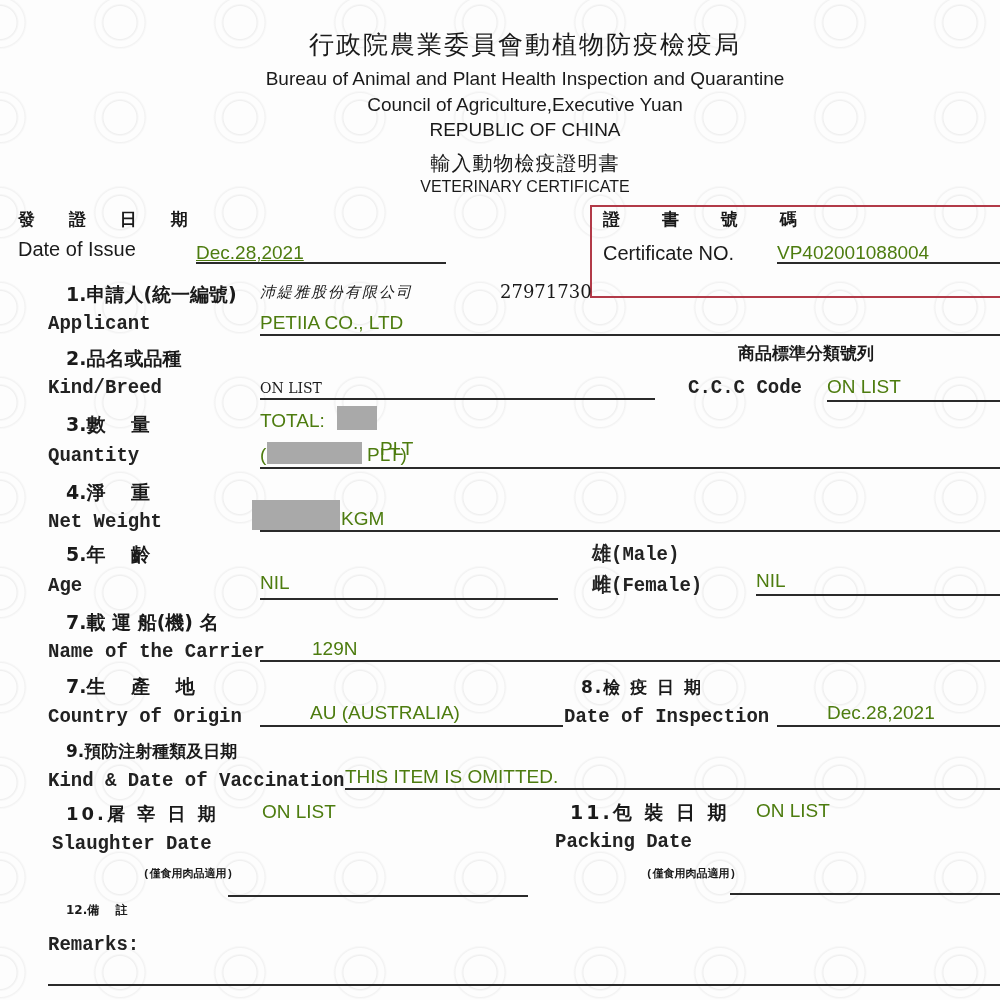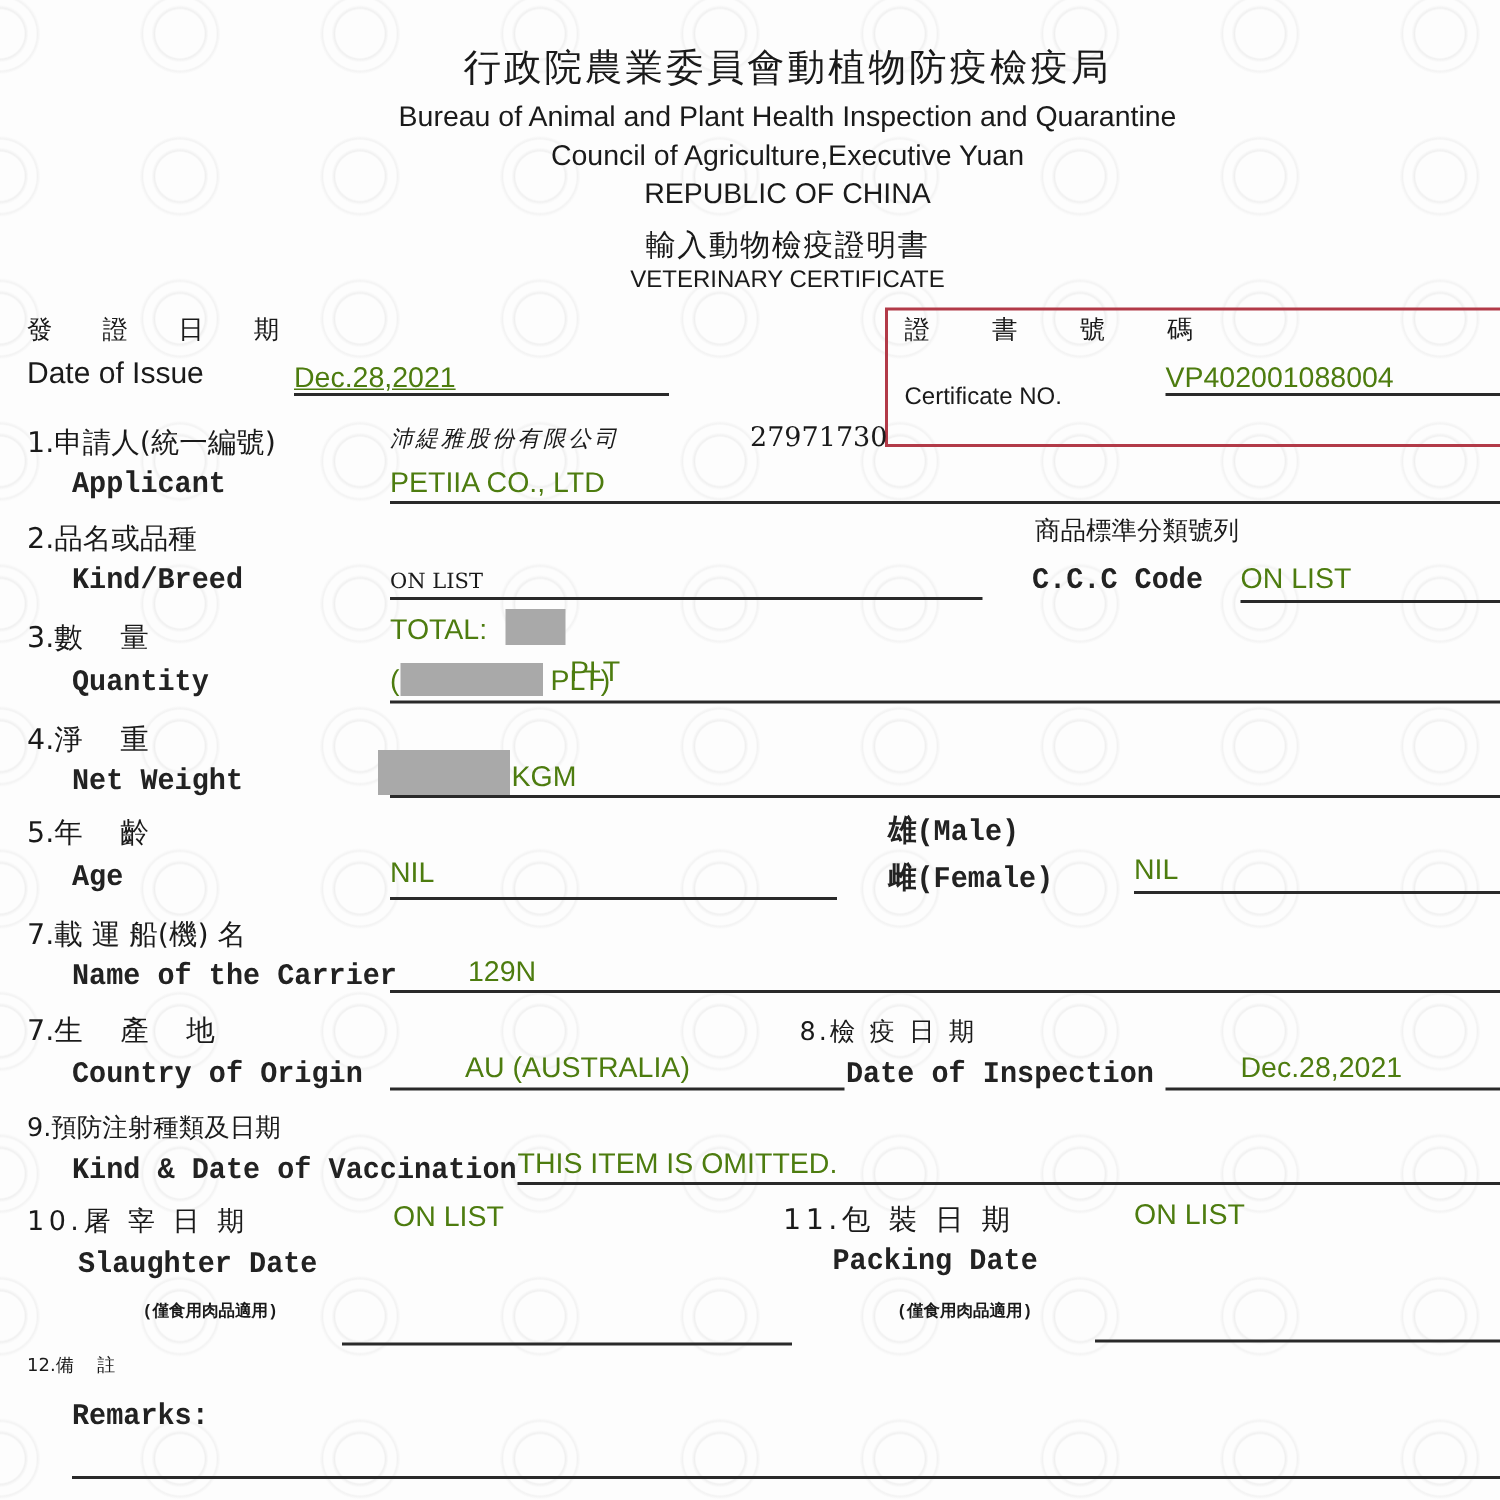--- a/index.html
+++ b/index.html
@@ -13,22 +13,22 @@
     position:absolute; left:0; top:0; width:1000px; height:1000px;
     background-image:
       radial-gradient(circle at 50% 50%, transparent 16px, rgba(200,200,200,0.25) 17px, transparent 19px, transparent 24px, rgba(200,200,200,0.2) 25px, transparent 27px);
     background-size:120px 95px;
     background-position:180px 450px;
     pointer-events:none;
   }
   .abs { position:absolute; white-space:nowrap; }
   .center { left:0; width:1050px; text-align:center; }
   .serif { font-family:"DejaVu Serif", "Liberation Serif", serif; }
-  .mono { font-family:"Liberation Mono", "DejaVu Sans Mono", monospace; }
-  .cn { font-family:"DejaVu Sans", sans-serif; font-weight:normal; font-size:17px; letter-spacing:2px; }
+  .mono { font-family:"Liberation Mono", "DejaVu Sans Mono", monospace;margin-left:48px; }
+  .cn { font-family:"DejaVu Sans", sans-serif; font-weight:bold; font-size:17px; letter-spacing:2px; }
   .lbl { font-family:"Liberation Mono", monospace; font-size:20px; transform:scaleX(0.95); transform-origin:left; font-weight:bold; color:#222; }
   .val { font-size:19px; color:#4d7c0f; }
   .line { position:absolute; height:2px; background:#2a2a2a; }
   .redact { position:absolute; background:#a9a9a9; }
   .certbox { position:absolute; left:590px; top:205px; width:420px; height:93px; border:2px solid #b23a48; box-sizing:border-box; }
 </style>
 </head>
 <body>
 
 <div class="wm"></div>
@@ -40,21 +40,21 @@
 <div class="abs center serif" style="top:150px;font-size:20px;letter-spacing:1px;">輸入動物檢疫證明書</div>
 <div class="abs center" style="top:178px;font-size:16px;">VETERINARY CERTIFICATE</div>
 
 <div class="abs cn" style="left:18px;top:208px;letter-spacing:14px;">發 證 日 期</div>
 <div class="abs" style="left:18px;top:238px;font-size:20px;">Date of Issue</div>
 <div class="abs val" style="left:196px;top:242px;text-decoration:underline;">Dec.28,2021</div>
 <div class="line" style="left:196px;top:262px;width:250px;"></div>
 
 <div class="certbox"></div>
 <div class="abs cn" style="left:603px;top:208px;letter-spacing:18px;">證 書 號 碼</div>
-<div class="abs" style="left:603px;top:256px;font-size:16px;">Certificate NO.</div>
+<div class="abs" style="left:603px;top:242px;font-size:20px;">Certificate NO.</div>
 <div class="abs val" style="left:777px;top:242px;">VP402001088004</div>
 <div class="line" style="left:777px;top:262px;width:230px;"></div>
 
 <div class="abs cn mono" style="left:18px;top:282px;letter-spacing:0;font-size:19px;">1.申請人(統一編號)</div>
 <div class="abs serif" style="left:260px;top:283px;font-size:15px;letter-spacing:2px;font-style:italic;">沛緹雅股份有限公司</div>
 <div class="abs serif" style="left:500px;top:281px;font-size:18px;">27971730</div>
 <div class="abs lbl" style="left:48px;top:312px;">Applicant</div>
 <div class="abs val" style="left:260px;top:312px;">PETIIA CO., LTD</div>
 <div class="line" style="left:260px;top:334px;width:740px;"></div>
 

